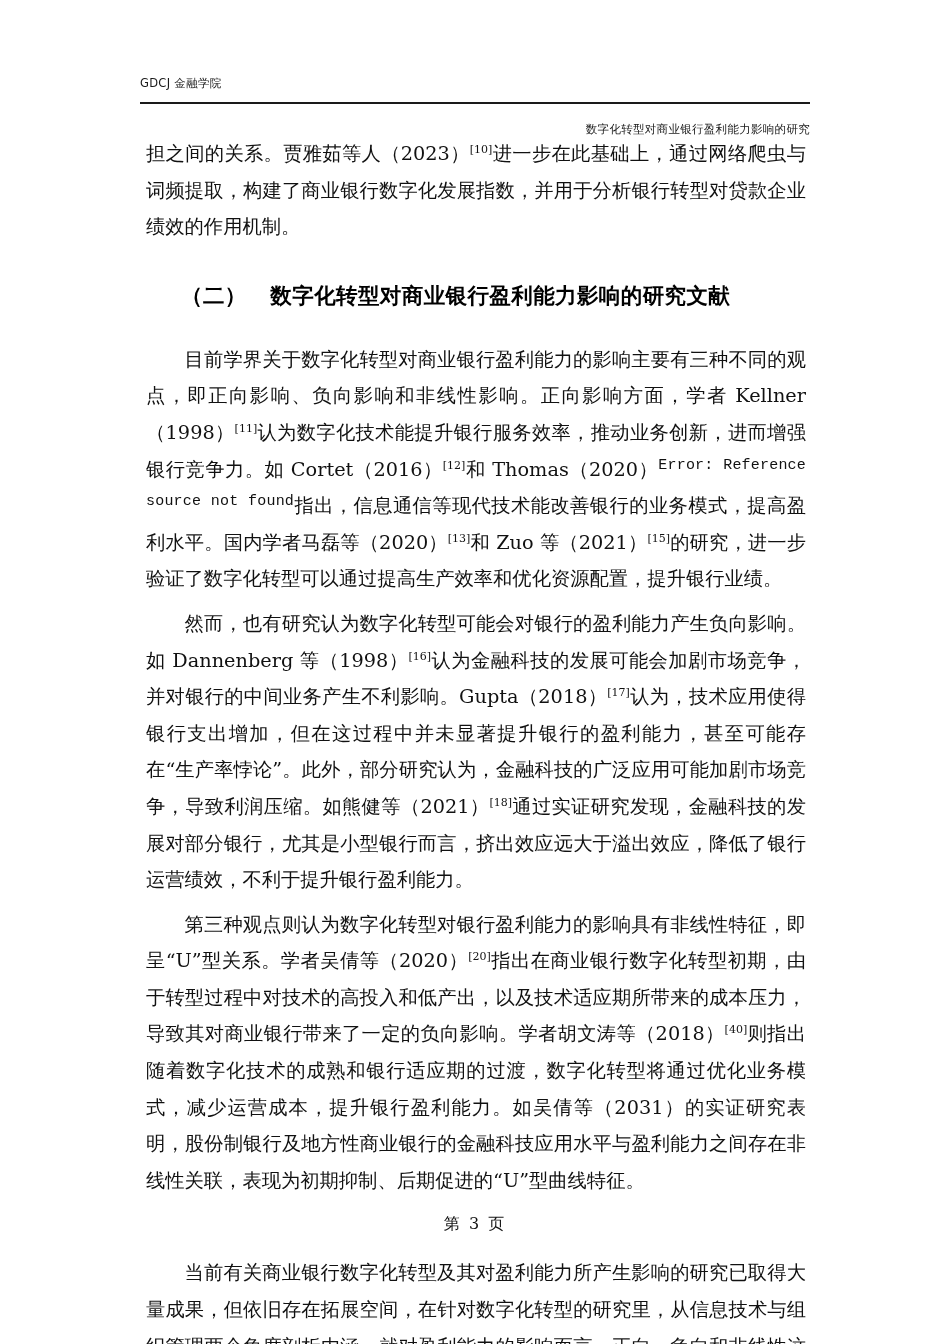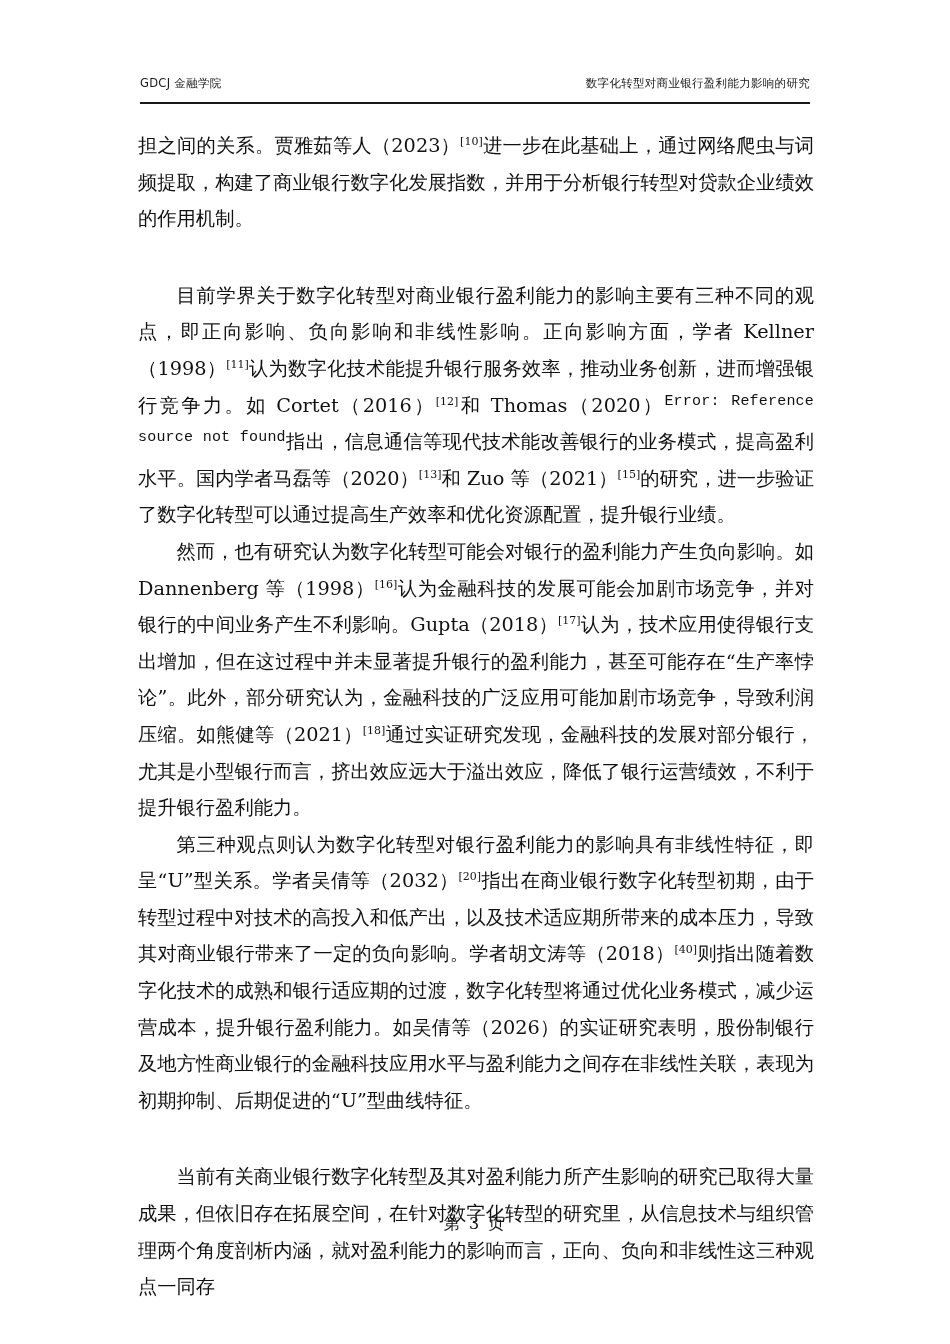--- a/index.html
+++ b/index.html
@@ -42,40 +42,41 @@
     letter-spacing: 0.3px;
     color: #1a1a1a;
     white-space: nowrap;
   }
   .header-right {
     font-family: "DejaVu Sans", "Liberation Sans", sans-serif;
     font-size: 11.5px;
     letter-spacing: 0.3px;
     color: #1a1a1a;
     white-space: nowrap;
+    margin-top: 46px;
   }
   .header-rule {
     position: absolute;
     left: 140px;
     top: 102px;
     width: 670px;
     height: 0;
     border-top: 2.2px solid #1a1a1a;
   }
 
   
   .content {
     position: absolute;
     left: 138px;
     top: 128px;
     width: 676px;
   }
 
   p.body {
-    margin: 0;
+    margin: 8px;
     font-size: 19.3px;
     line-height: 36.6px;
     text-align: justify;
     text-justify: inter-ideograph;
     text-indent: 2em;
     color: #111;
     letter-spacing: 0px;
   }
   p.body.noindent { text-indent: 0; }
 
@@ -128,28 +129,29 @@
     <span class="header-right">数字化转型对商业银行盈利能力影响的研究</span>
   </div>
   <div class="header-rule"></div>
 
   <div class="content">
 
     <p class="body noindent"><span>担之间的关系。贾雅茹等人（2023）</span><span class="sup">[10]</span><span>进一步在此基础上，通过网络爬虫与词频提取，构建了商业银行数字化发展指数，并用于分析银行转型对贷款企业绩效的作用机制。</span></p>
 
     <div class="gap-before-h2"></div>
 
+    <h2 class="section"><span>（二）</span>&nbsp;&nbsp;&nbsp;<span>数字化转型对商业银行盈利能力影响的研究文献</span></h2>
 
     <div class="gap-after-h2"></div>
 
     <p class="body"><span>目前学界关于数字化转型对商业银行盈利能力的影响主要有三种不同的观点，即正向影响、负向影响和非线性影响。正向影响方面，学者 Kellner（1998）</span><span class="sup">[11]</span><span>认为数字化技术能提升银行服务效率，推动业务创新，进而增强银行竞争力。如 Cortet（2016）</span><span class="sup">[12]</span><span>和 Thomas（2020）</span><span class="errtag">Error: Reference source not found</span><span>指出，信息通信等现代技术能改善银行的业务模式，提高盈利水平。国内学者马磊等（2020）</span><span class="sup">[13]</span><span>和 Zuo 等（2021）</span><span class="sup">[15]</span><span>的研究，进一步验证了数字化转型可以通过提高生产效率和优化资源配置，提升银行业绩。</span></p>
 
     <p class="body"><span>然而，也有研究认为数字化转型可能会对银行的盈利能力产生负向影响。如 Dannenberg 等（1998）</span><span class="sup">[16]</span><span>认为金融科技的发展可能会加剧市场竞争，并对银行的中间业务产生不利影响。Gupta（2018）</span><span class="sup">[17]</span><span>认为，技术应用使得银行支出增加，但在这过程中并未显著提升银行的盈利能力，甚至可能存在“生产率悖论”。此外，部分研究认为，金融科技的广泛应用可能加剧市场竞争，导致利润压缩。如熊健等（2021）</span><span class="sup">[18]</span><span>通过实证研究发现，金融科技的发展对部分银行，尤其是小型银行而言，挤出效应远大于溢出效应，降低了银行运营绩效，不利于提升银行盈利能力。</span></p>
 
-    <p class="body"><span>第三种观点则认为数字化转型对银行盈利能力的影响具有非线性特征，即呈“U”型关系。学者吴倩等（2032）</span><span class="sup">[20]</span><span>指出在商业银行数字化转型初期，由于转型过程中对技术的高投入和低产出，以及技术适应期所带来的成本压力，导致其对商业银行带来了一定的负向影响。学者胡文涛等（2018）</span><span class="sup">[40]</span><span>则指出随着数字化技术的成熟和银行适应期的过渡，数字化转型将通过优化业务模式，减少运营成本，提升银行盈利能力。如吴倩等（2026）的实证研究表明，股份制银行及地方性商业银行的金融科技应用水平与盈利能力之间存在非线性关联，表现为初期抑制、后期促进的“U”型曲线特征。</span></p>
+    <p class="body"><span>第三种观点则认为数字化转型对银行盈利能力的影响具有非线性特征，即呈“U”型关系。学者吴倩等（2020）</span><span class="sup">[20]</span><span>指出在商业银行数字化转型初期，由于转型过程中对技术的高投入和低产出，以及技术适应期所带来的成本压力，导致其对商业银行带来了一定的负向影响。学者胡文涛等（2018）</span><span class="sup">[40]</span><span>则指出随着数字化技术的成熟和银行适应期的过渡，数字化转型将通过优化业务模式，减少运营成本，提升银行盈利能力。如吴倩等（2031）的实证研究表明，股份制银行及地方性商业银行的金融科技应用水平与盈利能力之间存在非线性关联，表现为初期抑制、后期促进的“U”型曲线特征。</span></p>
 
     <div class="gap-before-h2"></div>
 
 
     <div class="gap-after-h2"></div>
 
     <p class="body"><span>当前有关商业银行数字化转型及其对盈利能力所产生影响的研究已取得大量成果，但依旧存在拓展空间，在针对数字化转型的研究里，从信息技术与组织管理两个角度剖析内涵，就对盈利能力的影响而言，正向、负向和非线性这三种观点一同存</span></p>
 
   </div>
 

